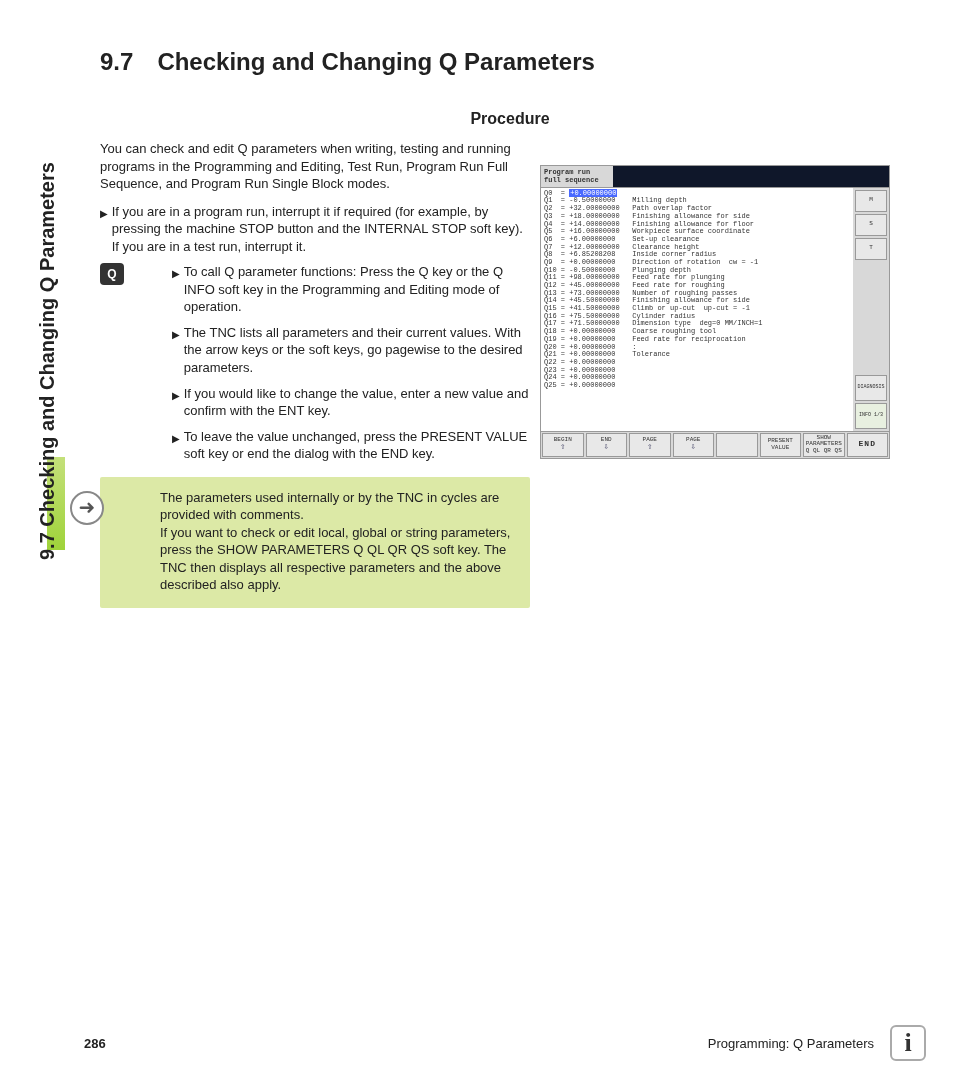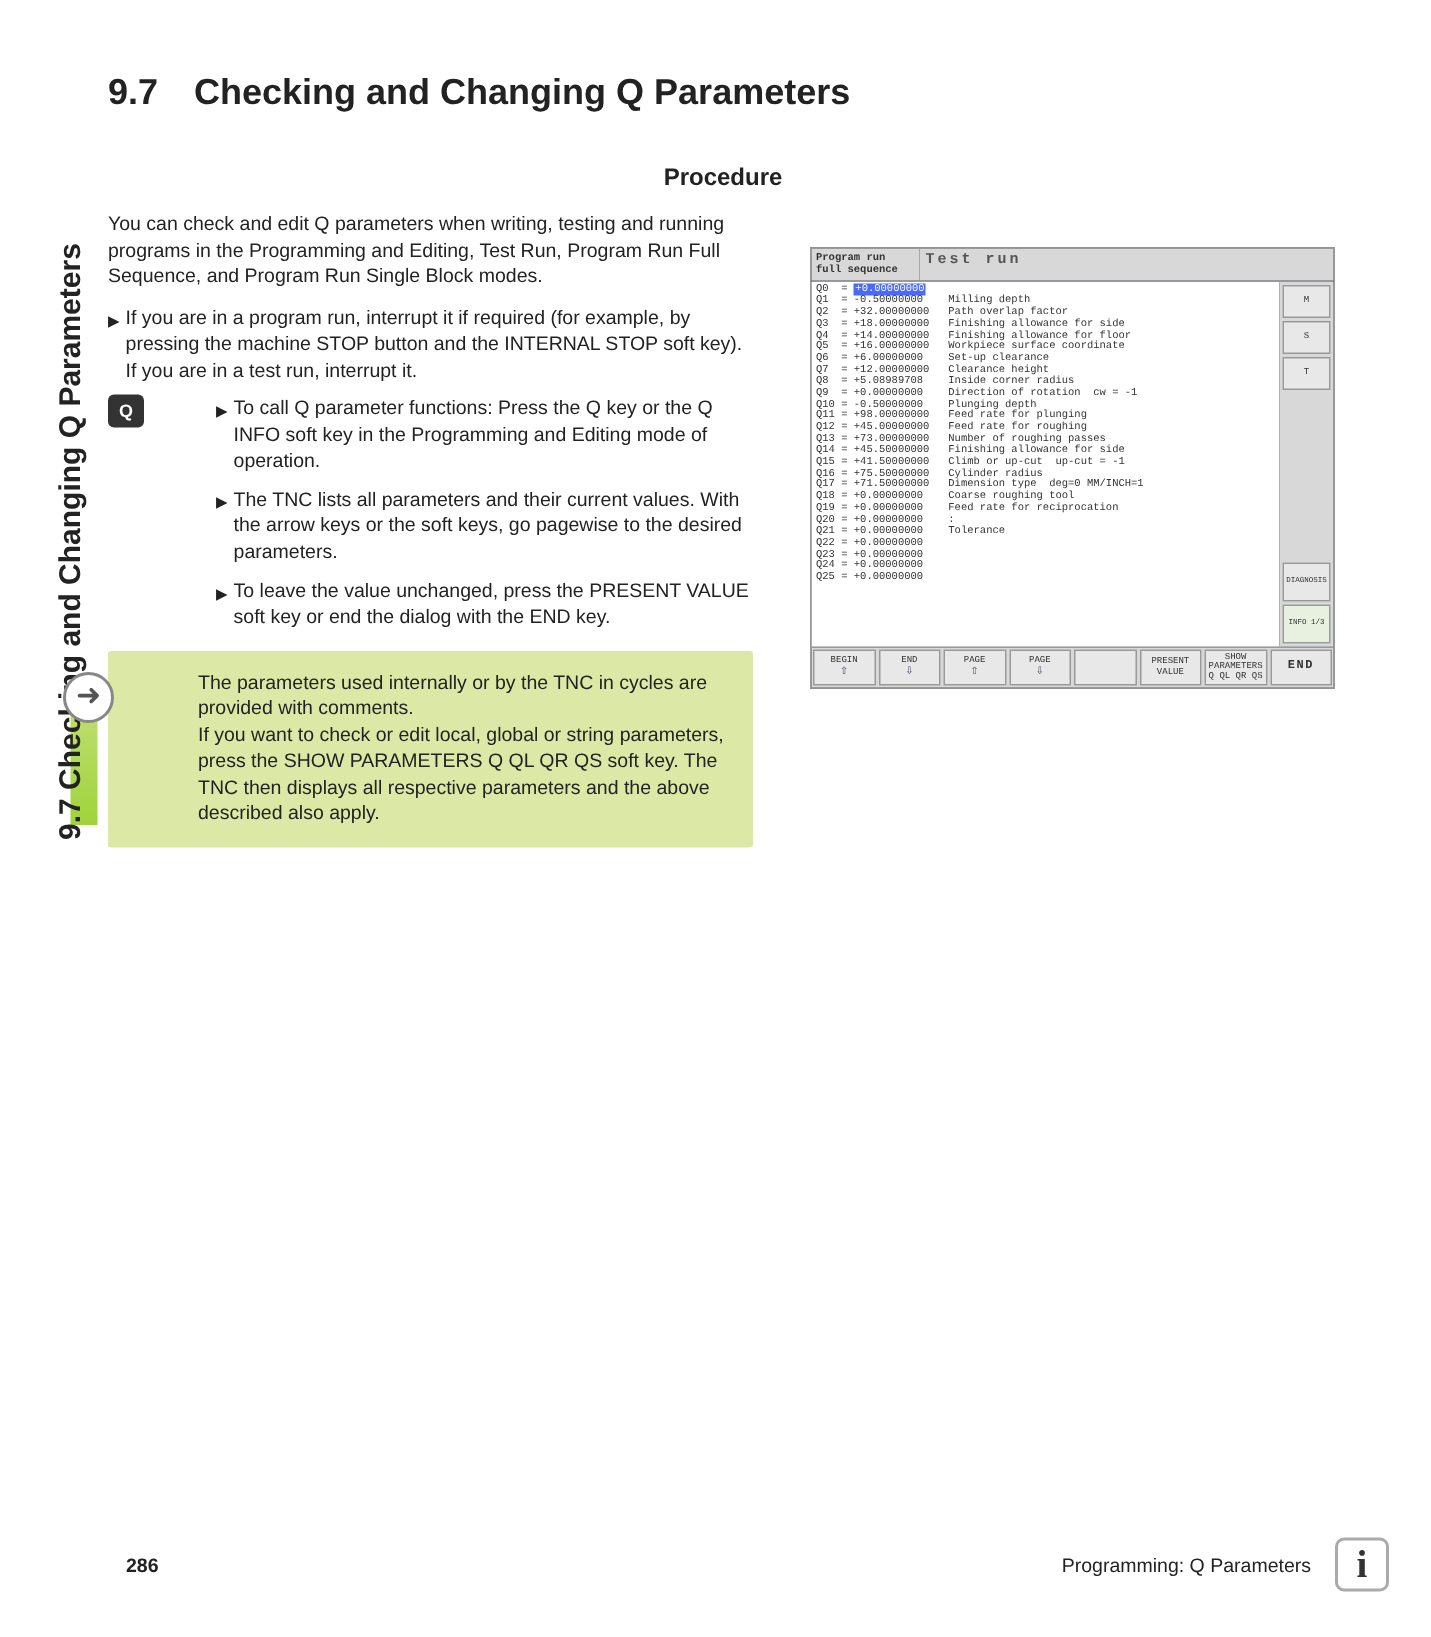--- a/index.html
+++ b/index.html
@@ -24,21 +24,21 @@
   .side-accent {
     position: absolute;
     left: 47px;
     top: 457px;
     width: 18px;
     height: 93px;
     background: linear-gradient(to bottom, #c4e07a, #9fd33a);
   }
   .content {
     position: absolute;
-    left: 72px;
+    left: 100px;
     top: 48px;
     width: 820px;
   }
   .heading {
     display: flex;
     gap: 24px;
     margin-bottom: 34px;
   }
   .heading .num { font-size: 24px; font-weight: bold; }
   .heading .txt { font-size: 24px; font-weight: bold; line-height: 1.15; }
@@ -224,52 +224,55 @@
         <div class="bul">
           <span class="mark"></span>
           <span>To call Q parameter functions: Press the Q key or the Q INFO soft key in the Programming and Editing mode of operation.</span>
         </div>
         <div class="bul">
           <span class="mark"></span>
           <span>The TNC lists all parameters and their current values. With the arrow keys or the soft keys, go pagewise to the desired parameters.</span>
         </div>
         <div class="bul">
           <span class="mark"></span>
+          <span>If you would like to change the value, enter a new value and confirm with the ENT key.</span>
+        </div>
+        <div class="bul">
+          <span class="mark"></span>
           <span>To leave the value unchanged, press the PRESENT VALUE soft key or end the dialog with the END key.</span>
         </div>
       </div>
   </div>
 
   <div class="note-box">
     <div class="icon">➜</div>
     <p>The parameters used internally or by the TNC in cycles are provided with comments.</p>
     <p>If you want to check or edit local, global or string parameters, press the SHOW PARAMETERS Q QL QR QS soft key. The TNC then displays all respective parameters and the above described also apply.</p>
   </div>
 
 </div>
 
 <div class="figure">
   <div class="fig-header">
     <div class="left">
       <div>Program run</div>
       <div>full sequence</div>
     </div>
-    <div class="right">Test run</div>
   </div>
   <div class="fig-body">
     <div class="fig-list" id="fig-list">
         <div class="row">Q0  = <span class="hl">+0.00000000</span>   </div>
         <div class="row">Q1  = -0.50000000    Milling depth</div>
         <div class="row">Q2  = +32.00000000   Path overlap factor</div>
         <div class="row">Q3  = +18.00000000   Finishing allowance for side</div>
         <div class="row">Q4  = +14.00000000   Finishing allowance for floor</div>
         <div class="row">Q5  = +16.00000000   Workpiece surface coordinate</div>
         <div class="row">Q6  = +6.00000000    Set-up clearance</div>
         <div class="row">Q7  = +12.00000000   Clearance height</div>
-        <div class="row">Q8  = +5.08989708    Inside corner radius</div>
+        <div class="row">Q8  = +6.85208208    Inside corner radius</div>
         <div class="row">Q9  = +0.00000000    Direction of rotation  cw = -1</div>
         <div class="row">Q10 = -0.50000000    Plunging depth</div>
         <div class="row">Q11 = +98.00000000   Feed rate for plunging</div>
         <div class="row">Q12 = +45.00000000   Feed rate for roughing</div>
         <div class="row">Q13 = +73.00000000   Number of roughing passes</div>
         <div class="row">Q14 = +45.50000000   Finishing allowance for side</div>
         <div class="row">Q15 = +41.50000000   Climb or up-cut  up-cut = -1</div>
         <div class="row">Q16 = +75.50000000   Cylinder radius</div>
         <div class="row">Q17 = +71.50000000   Dimension type  deg=0 MM/INCH=1</div>
         <div class="row">Q18 = +0.00000000    Coarse roughing tool</div>

